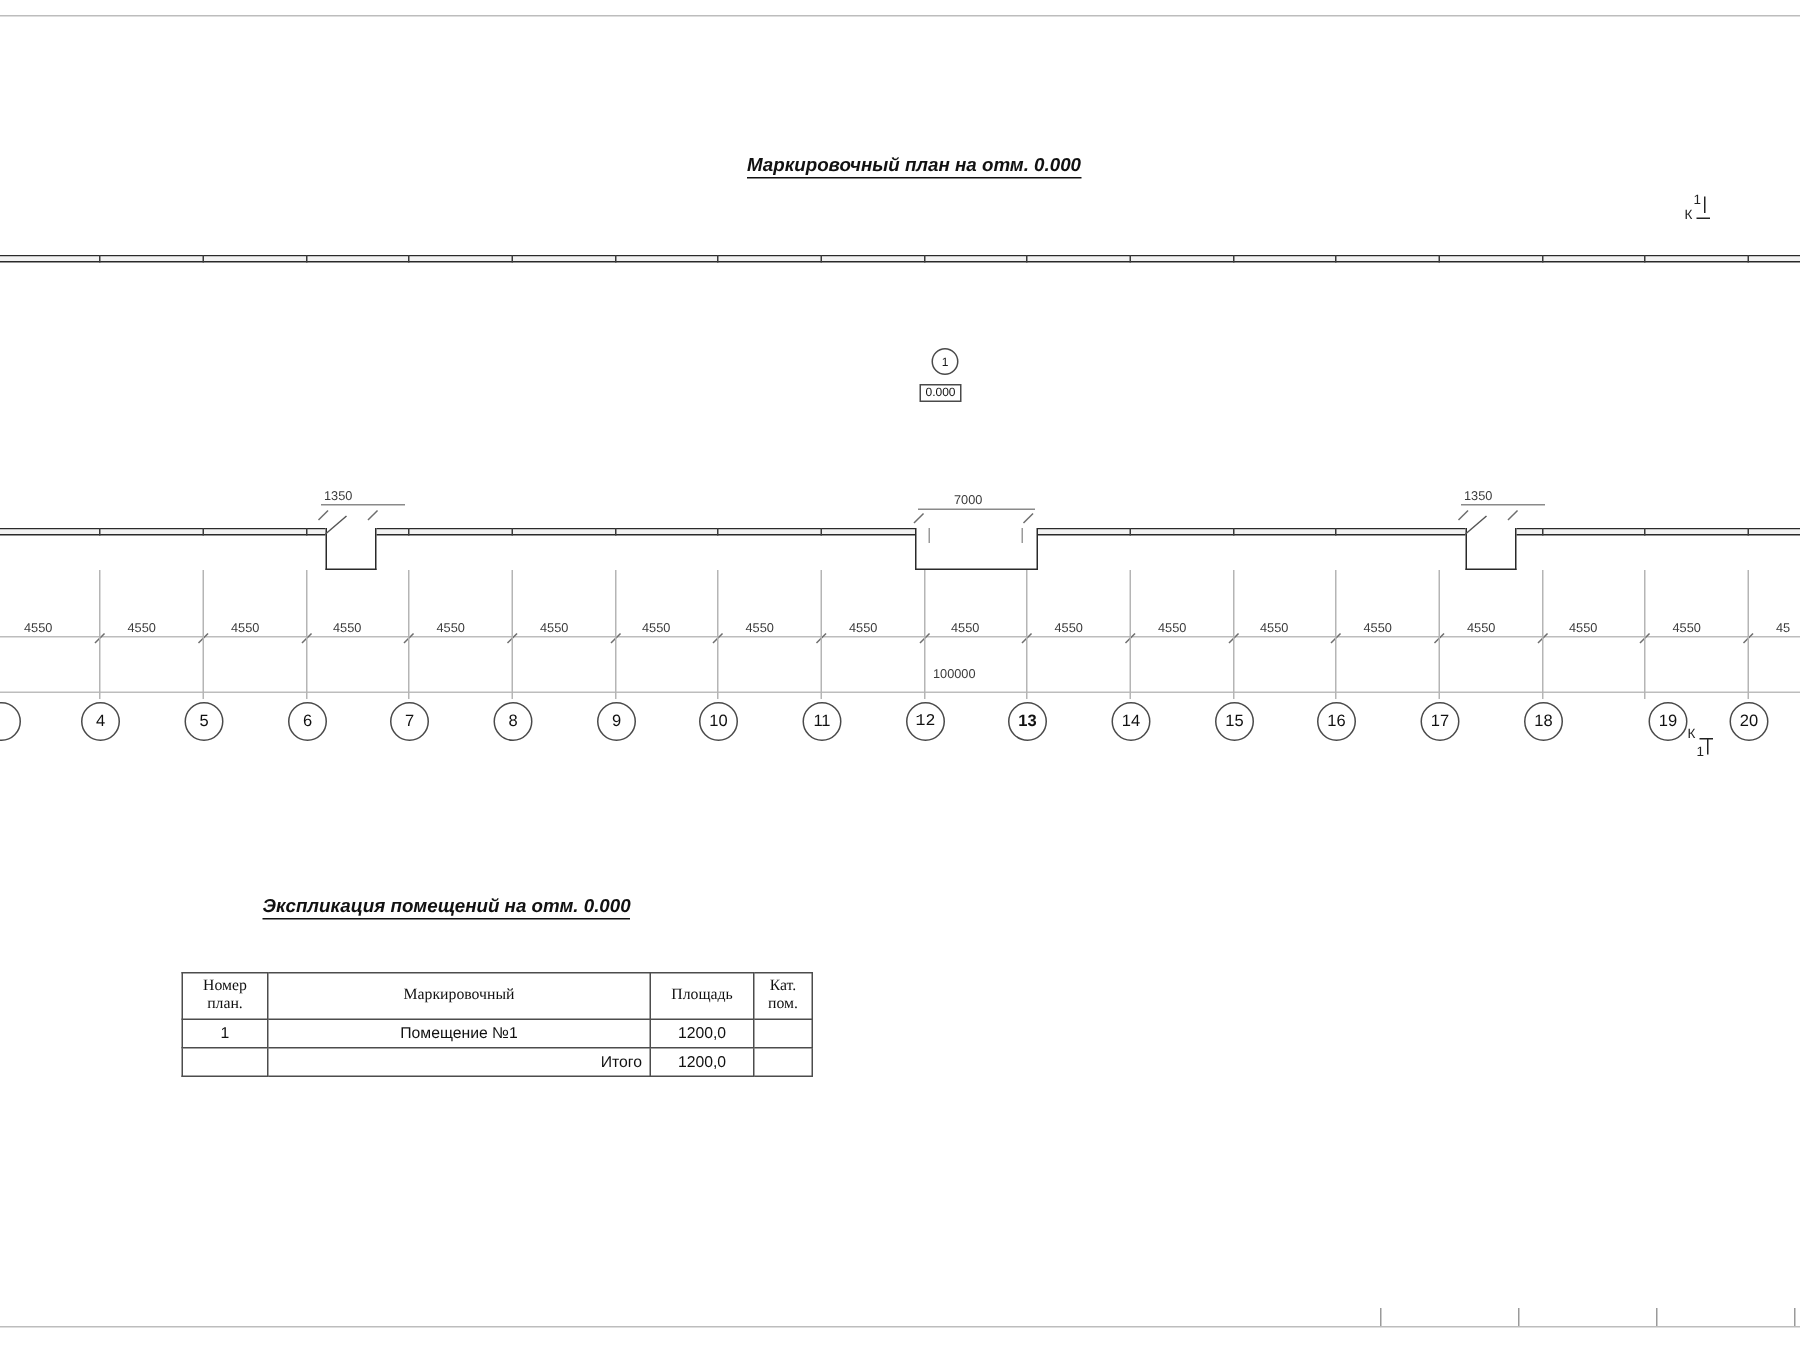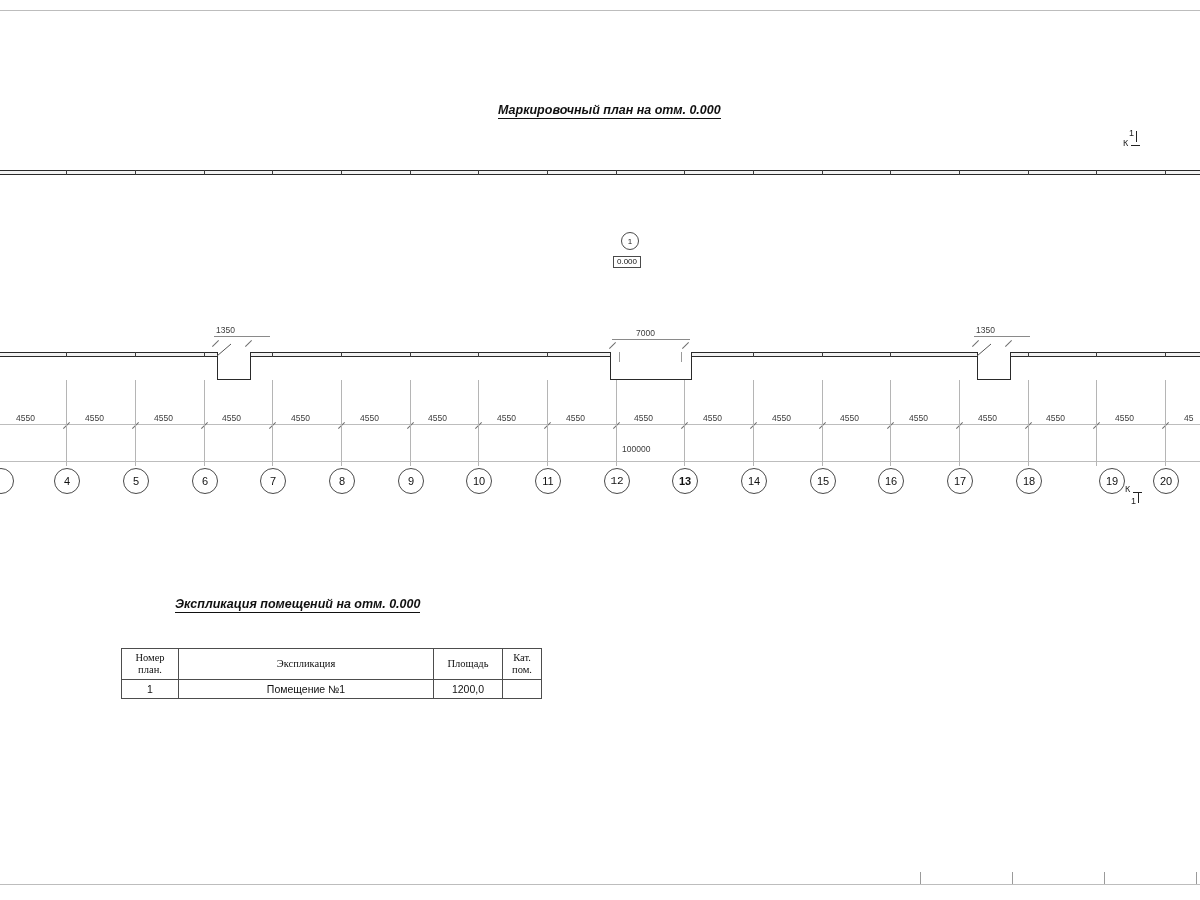--- a/index.html
+++ b/index.html
@@ -382,35 +382,41 @@
 
   <div class="plan-title" style="left:175px; top:597px;">Экспликация помещений на отм. 0.000</div>
 
   <table class="explication" style="left:121px; top:648px;">
     <thead>
       <tr>
         <th class="c-num">
           <span>Номер</span><br>
           <span>план.</span>
         </th>
-        <th class="c-name">Экспликация</th>
+        <th class="c-name">Маркировочный</th>
         <th class="c-area">Площадь</th>
         <th class="c-cat">
           <span>Кат.</span><br>
           <span>пом.</span>
         </th>
       </tr>
     </thead>
     <tbody>
       <tr>
         <td class="c-num cell-center">1</td>
         <td class="c-name">Помещение №1</td>
         <td class="c-area cell-center">1200,0</td>
         <td class="c-cat"></td>
       </tr>
+      <tr>
+        <td class="c-num"></td>
+        <td class="c-name cell-right">Итого</td>
+        <td class="c-area cell-center">1200,0</td>
+        <td class="c-cat"></td>
+      </tr>
     </tbody>
   </table>
 
   <div class="ruler-tick" style="left:920px;  top:872px;"></div>
   <div class="ruler-tick" style="left:1012px; top:872px;"></div>
   <div class="ruler-tick" style="left:1104px; top:872px;"></div>
   <div class="ruler-tick" style="left:1196px; top:872px;"></div>
 
 </div>
 

